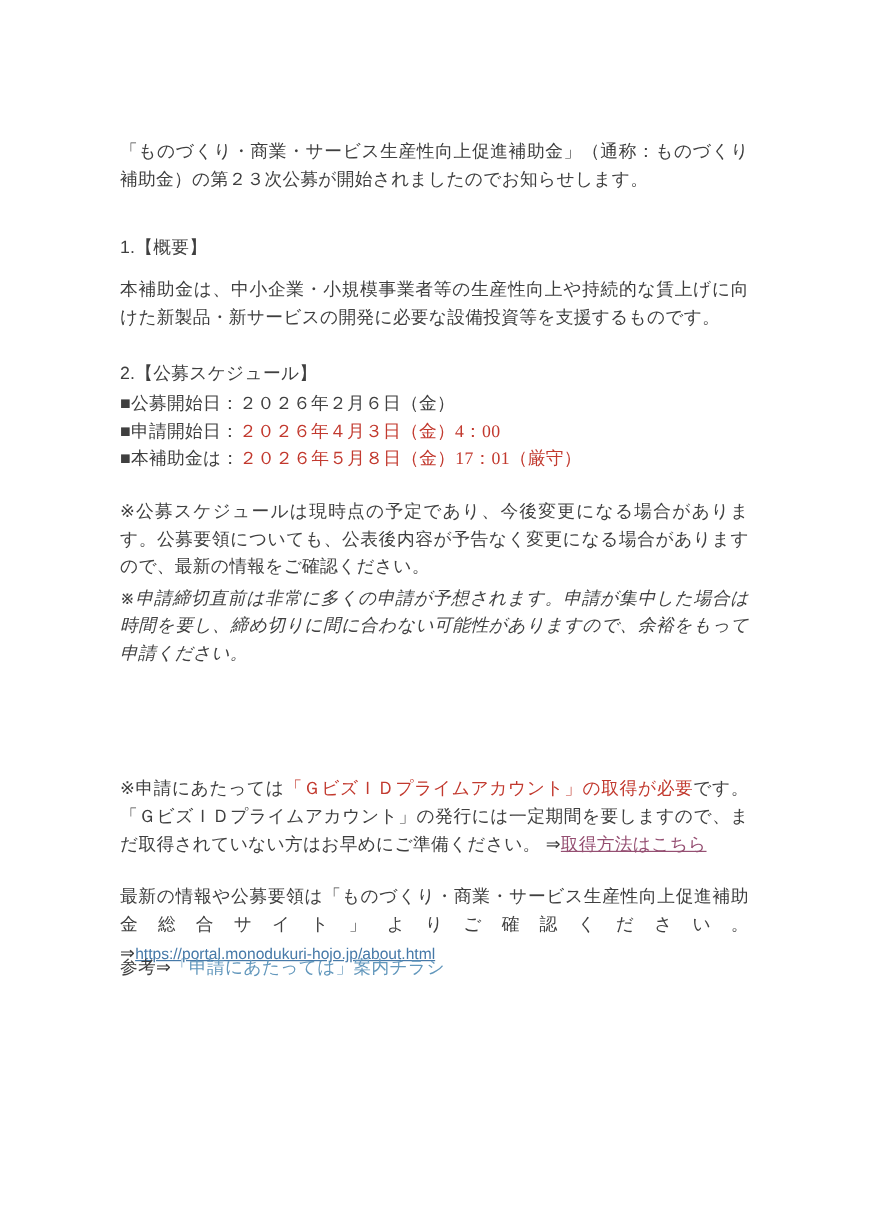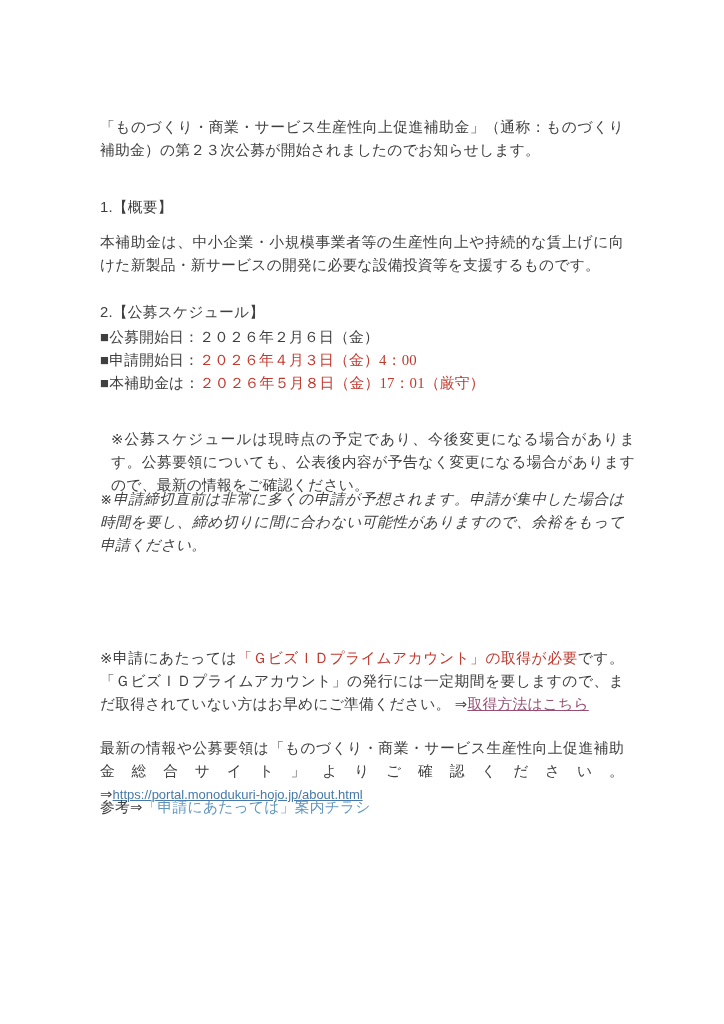--- a/index.html
+++ b/index.html
@@ -79,21 +79,21 @@
       <span>■公募開始日：</span><span>２０２６年２月６日（金）</span>
     </div>
     <div class="sched-row">
       <span>■申請開始日：</span><span class="red">２０２６年４月３日（金）4：00</span>
     </div>
     <div class="sched-row">
       <span>■本補助金は：</span><span class="red">２０２６年５月８日（金）17：01（厳守）</span>
     </div>
   </div>
 
-  <div class="para" style="top:428px;margin-left:11px;">※公募スケジュールは現時点の予定であり、今後変更になる場合があります。公募要領についても、公表後内容が予告なく変更になる場合がありますので、最新の情報をご確認ください。</div>
+  <div class="para" style="top:416px;">※公募スケジュールは現時点の予定であり、今後変更になる場合があります。公募要領についても、公表後内容が予告なく変更になる場合がありますので、最新の情報をご確認ください。</div>
   <div class="para" style="top:488px;font-style:italic;">※申請締切直前は非常に多くの申請が予想されます。申請が集中した場合は時間を要し、締め切りに間に合わない可能性がありますので、余裕をもって申請ください。</div>
 
 
 
   <div class="para" style="top:737px;">
     <span>最新の情報や公募要領は「ものづくり・商業・サービス生産性向上促進補助金総合サイト」よりご確認ください。 ⇒</span><a class="link-url">https://portal.monodukuri-hojo.jp/about.html</a>
   </div>
 
   <div class="para" style="top:647px;">
     <span>※申請にあたっては</span><span class="red">「ＧビズＩＤプライムアカウント」の取得が必要</span><span>です。「ＧビズＩＤプライムアカウント」の発行には一定期間を要しますので、まだ取得されていない方はお早めにご準備ください。 ⇒</span><a class="link-purple">取得方法はこちら</a>

